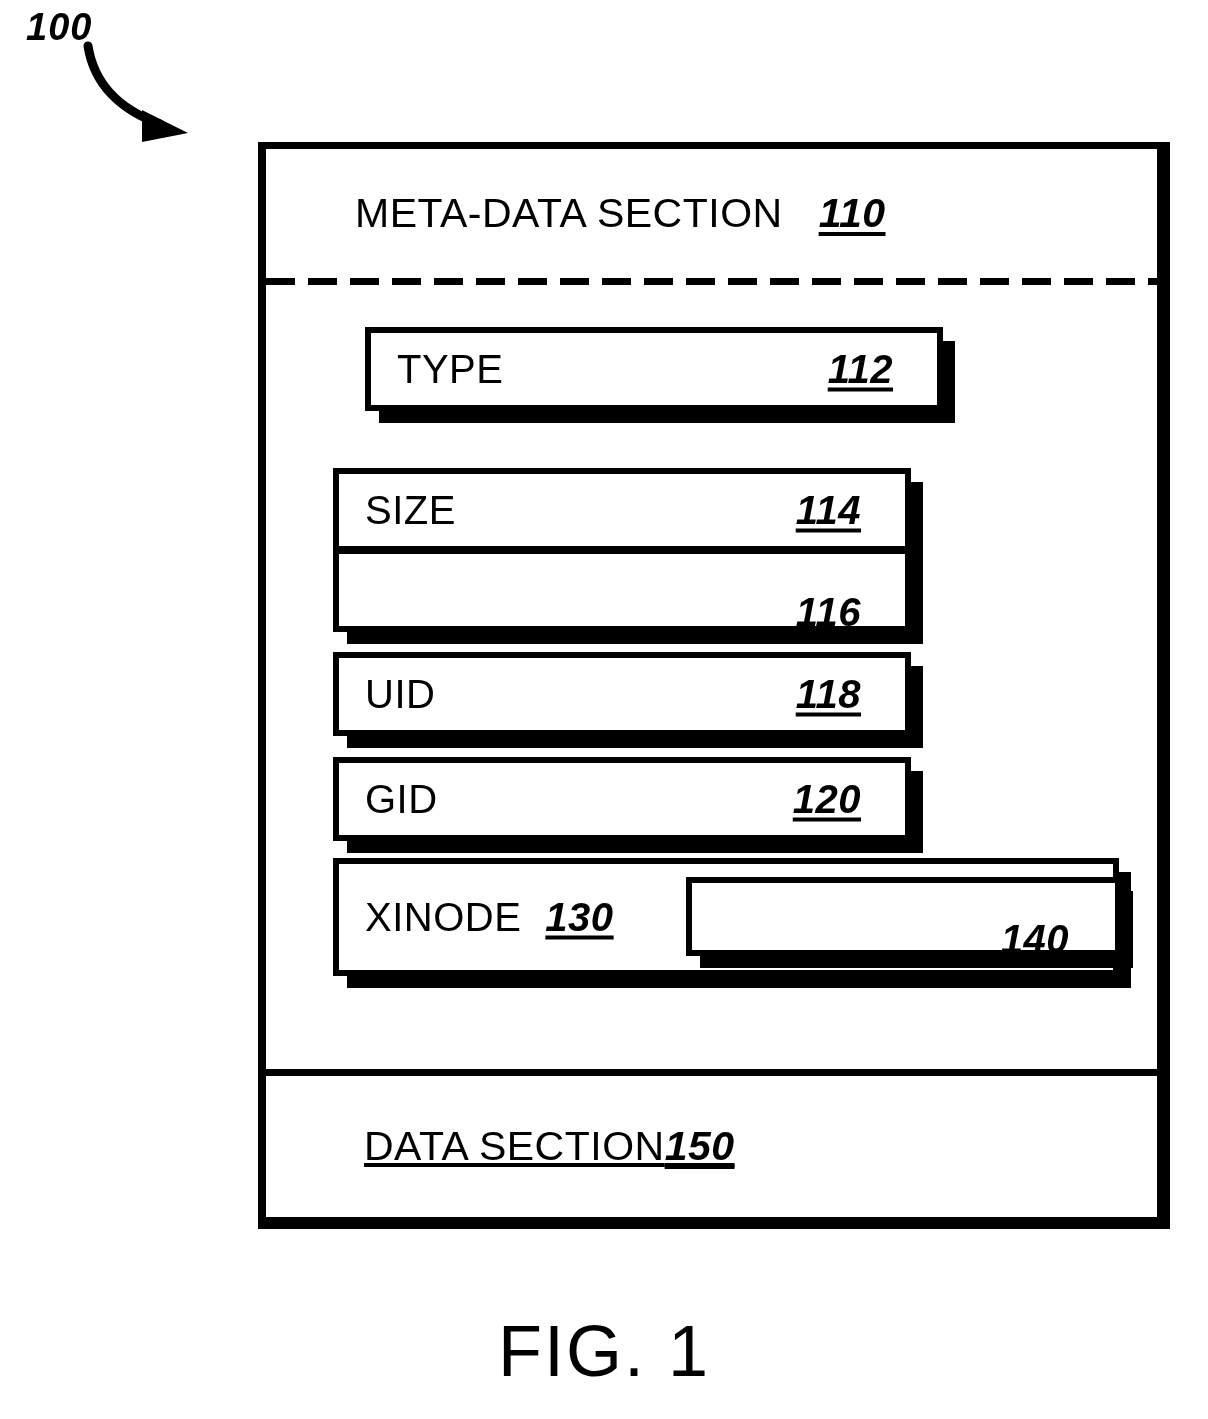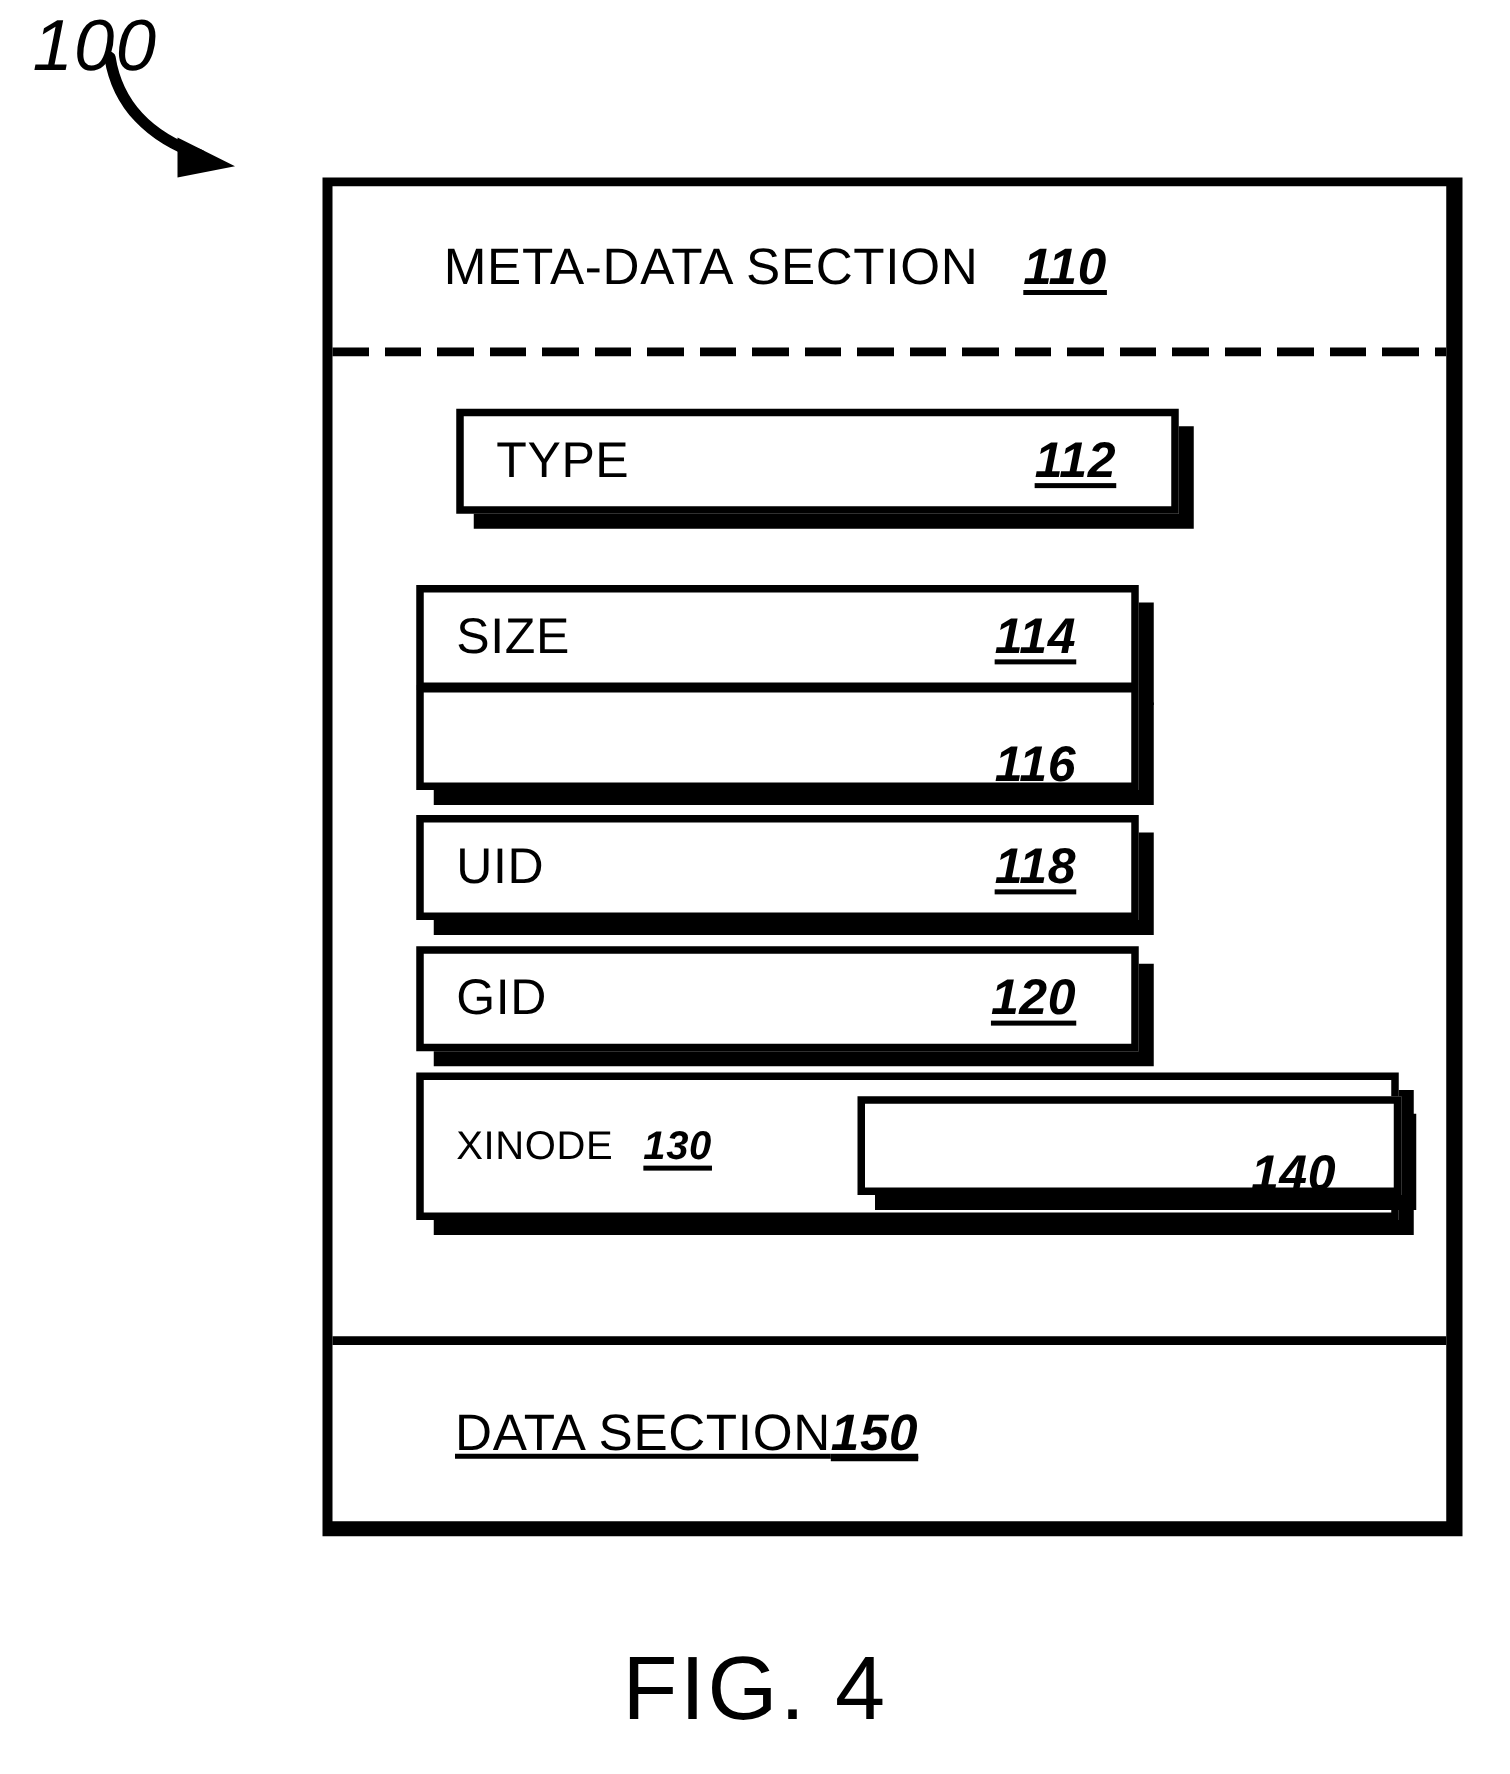--- a/index.html
+++ b/index.html
@@ -14,23 +14,23 @@
     font-family: "Liberation Sans", sans-serif;
     color: #000000;
     overflow: hidden;
   }
 
   
   #fig-ref-100 {
     position: absolute;
     left: 26px;
     top: 8px;
-    font-size: 58px;
+    font-size: 38px;
     font-style: italic;
-    font-weight: 400;
+    font-weight: 700;
     letter-spacing: 1px;
     line-height: 1;
   }
   #leader-arrow {
     position: absolute;
     left: 80px;
     top: 38px;
     width: 140px;
     height: 110px;
   }
@@ -128,21 +128,21 @@
   #field-xinode {
     left: 67px; top: 709px; width: 786px; height: 118px;
   }
   #xinode-text {
     position: absolute;
     left: 26px;
     top: 50%;
     transform: translateY(-50%);
     display: flex;
     align-items: baseline;
-    font-size: 32px;
+    font-size: 40px;
     letter-spacing: 0.5px;
     white-space: nowrap;
   }
   #xinode-text .ref-num { margin-left: 24px; }
 
   
   #field-pointer {
     position: absolute;
     left: 347px;
     top: 13px;
@@ -284,13 +284,13 @@
 
   <div id="data-section">
     <div id="data-section-text">
       <span>DATA SECTION</span>
       <span class="ref-num">150</span>
     </div>
   </div>
 
 </div>
 
-<div id="fig-caption">FIG. 4</div>
+<div id="fig-caption">FIG. 1</div>
 
 </body></html>

